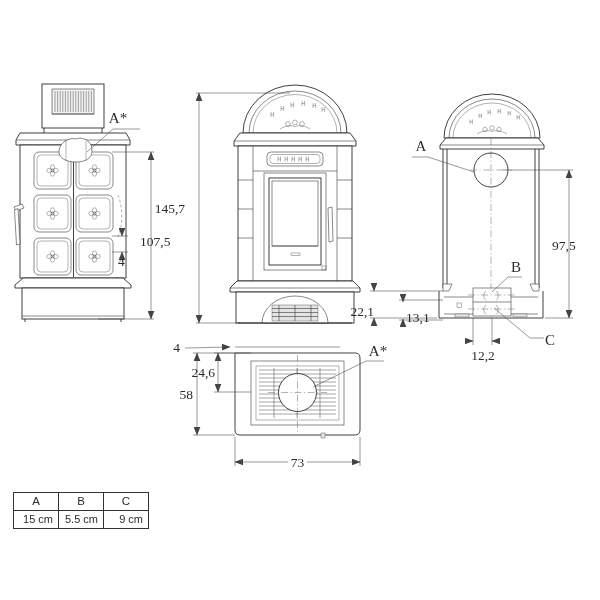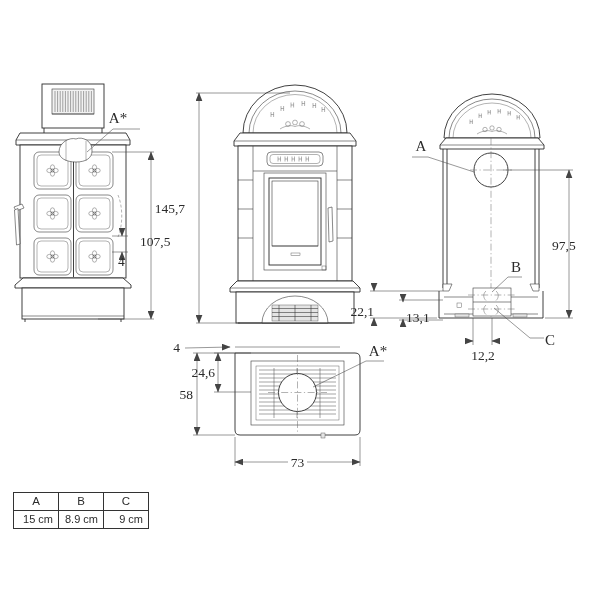--- a/index.html
+++ b/index.html
@@ -487,19 +487,19 @@
 
 <table id="legend">
   <tbody>
         <tr>
     <td class="hd">A</td>
     <td class="hd">B</td>
     <td class="hd">C</td>
   </tr>
   <tr>
     <td class="vl">15 cm</td>
-    <td class="vl">8.9 cm</td>
+    <td class="vl">5.5 cm</td>
     <td class="vl">9 cm</td>
   </tr>
 </tbody>
     </table>
 
 </div>
 
 </body></html>

